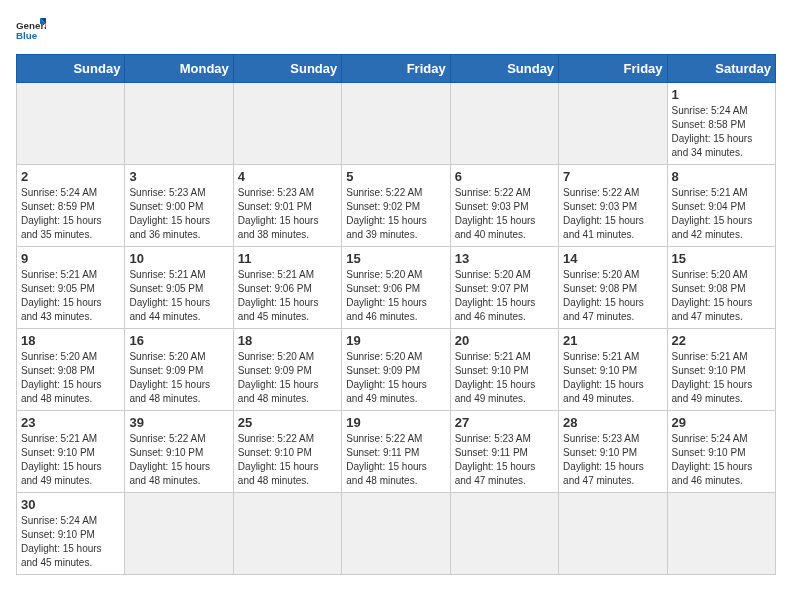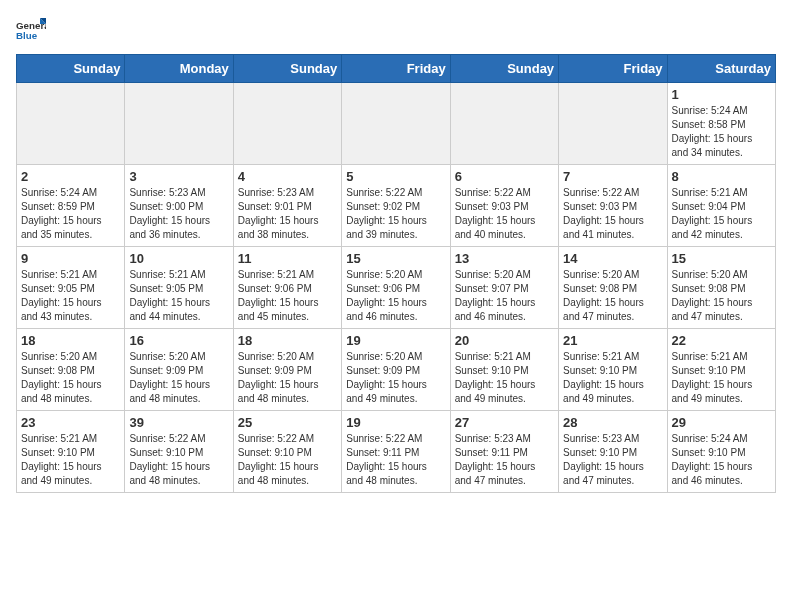--- a/index.html
+++ b/index.html
@@ -298,14 +298,28 @@
 Sunset: 9:10 PM
 Daylight: 15 hours and 47 minutes.</div>
         </td>
         <td>
           <span class="day-number">29</span>
           <div class="day-info" style="white-space: pre-line;">Sunrise: 5:24 AM
 Sunset: 9:10 PM
 Daylight: 15 hours and 46 minutes.</div>
         </td>
       </tr>
+      <tr>
+        <td>
+          <span class="day-number">30</span>
+          <div class="day-info" style="white-space: pre-line;">Sunrise: 5:24 AM
+Sunset: 9:10 PM
+Daylight: 15 hours and 45 minutes.</div>
+        </td>
+        <td class="last-row"></td>
+        <td class="last-row"></td>
+        <td class="last-row"></td>
+        <td class="last-row"></td>
+        <td class="last-row"></td>
+        <td class="last-row"></td>
+      </tr>
     </tbody>
 </table>
 
 </body></html>

